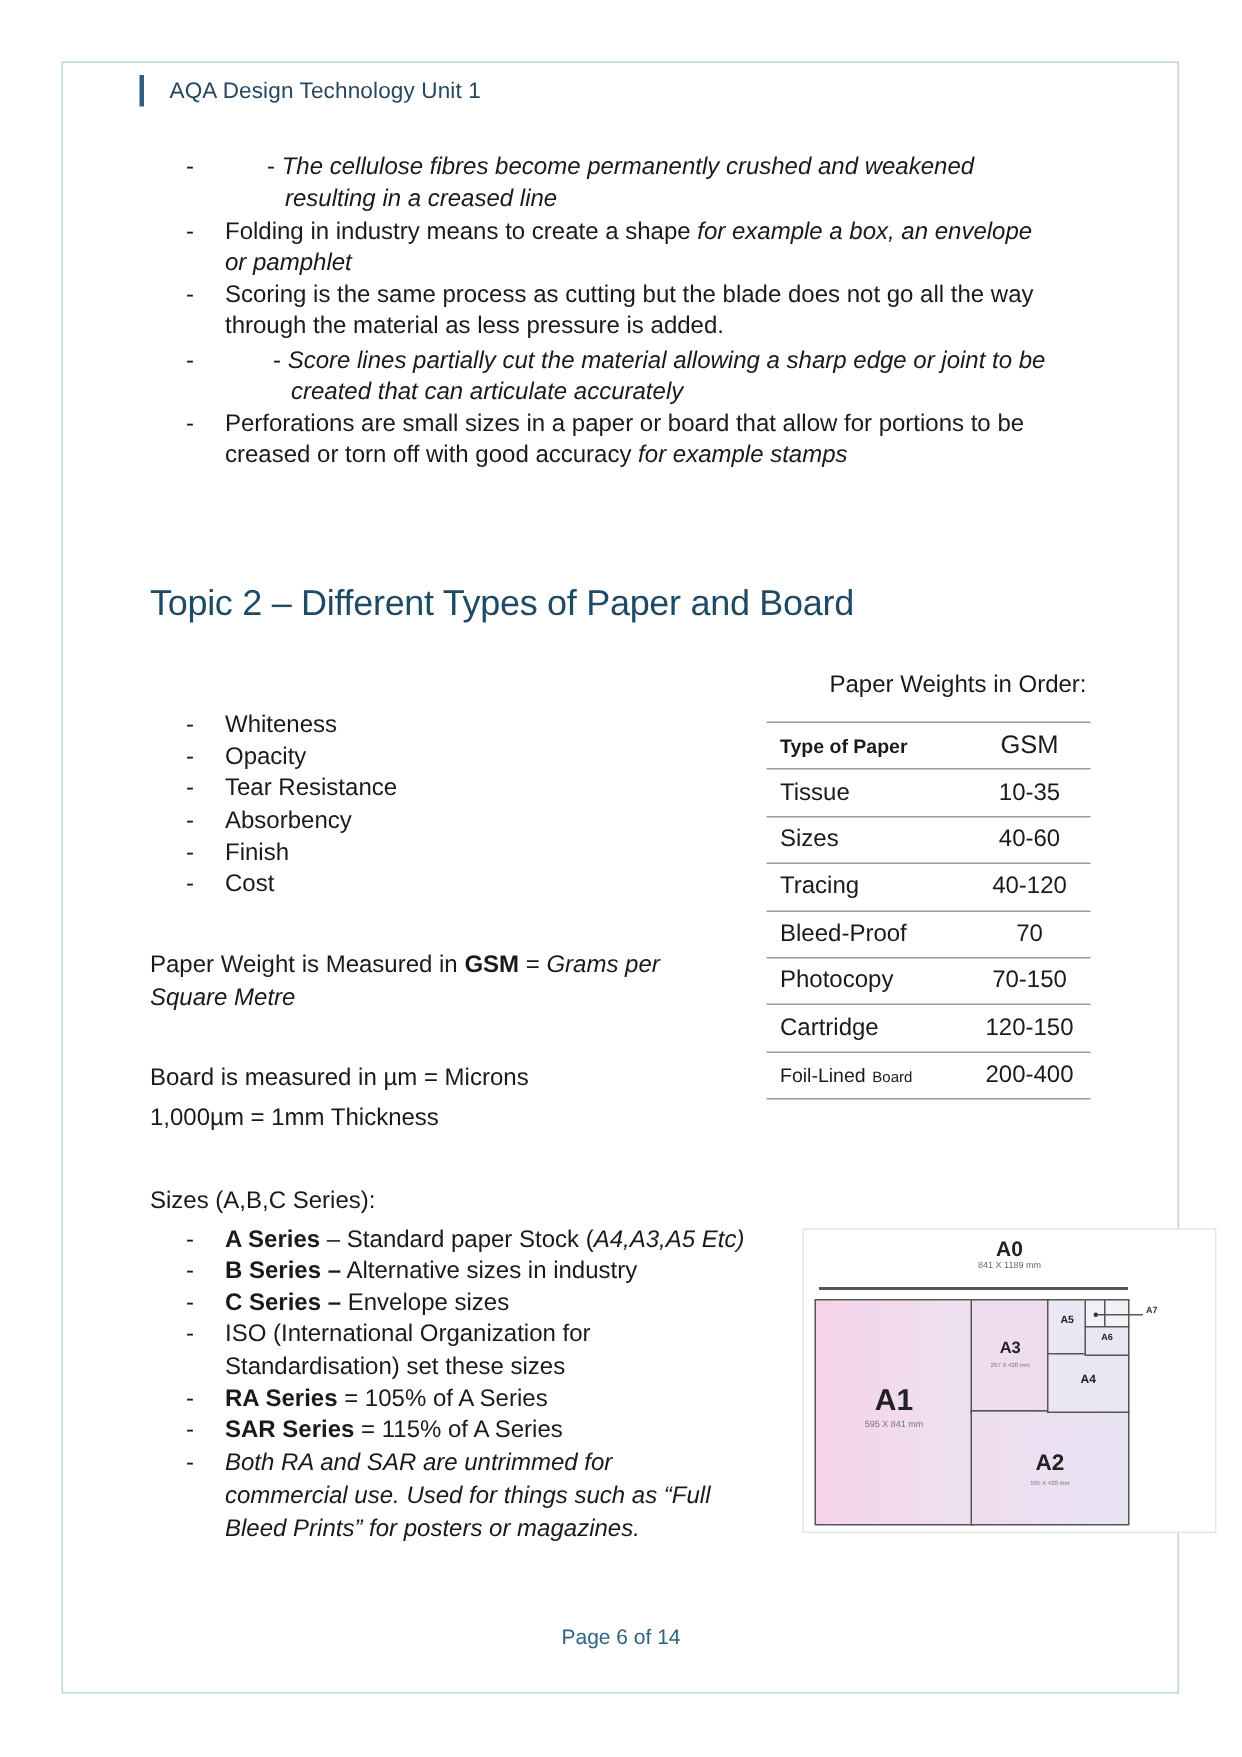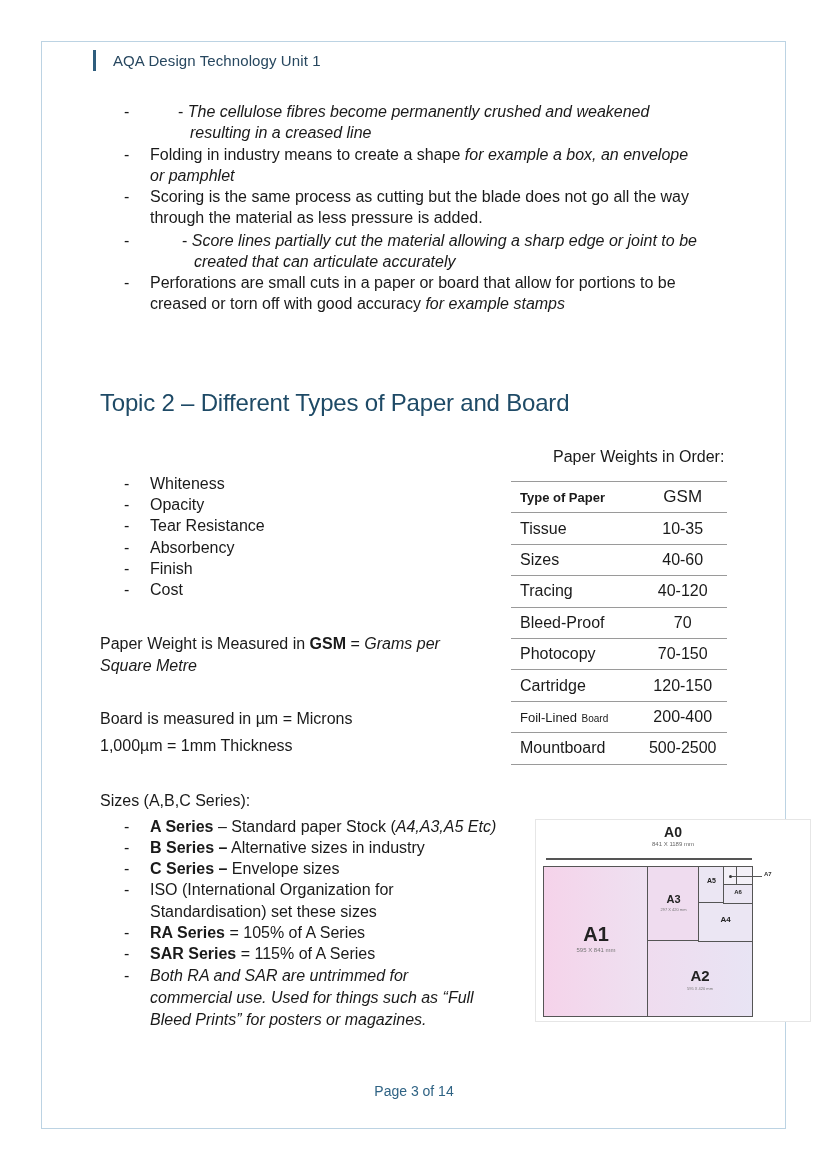--- a/index.html
+++ b/index.html
@@ -62,21 +62,21 @@
 
   <span class="dash" style="left:124px;top:186px">-</span>
   <div class="abs line" style="left:150px;top:186px">Scoring is the same process as cutting but the blade does not go all the way</div>
   <div class="abs line" style="left:150px;top:207px">through the material as less pressure is added.</div>
 
   <span class="dash" style="left:124px;top:230px">-</span>
   <div class="abs line" style="left:182px;top:230px"><span>- </span><i>Score lines partially cut the material allowing a sharp edge or joint to be</i></div>
   <div class="abs line it" style="left:194px;top:251px">created that can articulate accurately</div>
 
   <span class="dash" style="left:124px;top:272px">-</span>
-  <div class="abs line" style="left:150px;top:272px">Perforations are small cuts in a paper or board that allow for portions to be</div>
+  <div class="abs line" style="left:150px;top:272px">Perforations are small sizes in a paper or board that allow for portions to be</div>
   <div class="abs line" style="left:150px;top:293px"><span>creased or torn off with good accuracy </span><i>for example stamps</i></div>
 </div>
 
 <h2 class="topic-title" style="margin:0;font-weight:normal">Topic 2 – Different Types of Paper and Board</h2>
 
 <div>
   <span class="dash" style="left:124px;top:473px">-</span>
   <div class="abs line" style="left:150px;top:473px">Whiteness</div>
   <span class="dash" style="left:124px;top:494px">-</span>
   <div class="abs line" style="left:150px;top:494px">Opacity</div>
@@ -126,24 +126,20 @@
         <td class="gsm">70-150</td>
       </tr>
     <tr>
         <td>Cartridge</td>
         <td class="gsm">120-150</td>
       </tr>
     <tr>
         <td><span class="foil">Foil-Lined</span> <span class="small-board">Board</span></td>
         <td class="gsm">200-400</td>
       </tr>
-    <tr>
-        <td>Mountboard</td>
-        <td class="gsm">500-2500</td>
-      </tr>
   </tbody>
 </table>
 
 <div class="abs line" style="left:100px;top:790px">Sizes (A,B,C Series):</div>
 <div>
   <span class="dash" style="left:124px;top:816px">-</span>
   <div class="abs line" style="left:150px;top:816px"><b>A Series</b><span> – Standard paper Stock (</span><i>A4,A3,A5 Etc)</i></div>
 
   <span class="dash" style="left:124px;top:837px">-</span>
   <div class="abs line" style="left:150px;top:837px"><b>B Series –</b><span> Alternative sizes in industry</span></div>
@@ -193,13 +189,13 @@
   <div class="d-box" style="left:187px;top:46px;width:15px;height:20px;background:#f3f0f7"></div>
   <div class="d-box" style="left:200px;top:46px;width:17px;height:20px;background:#f3f0f7"></div>
   <div class="d-box" style="left:187px;top:64px;width:30px;height:20px;background:#ebe6f3">
     <div class="d-lab" style="top:4px;font-size:6px">A6</div>
   </div>
   <div style="position:absolute;left:193px;top:55px;width:3px;height:3px;background:#333;border-radius:50%"></div>
   <div style="position:absolute;left:196px;top:56px;width:30px;height:1px;background:#555"></div>
   <div style="position:absolute;left:228px;top:51px;font-size:6px;font-weight:bold;color:#333">A7</div>
 </div>
 
-<div class="footer">Page 3 of 14</div>
+<div class="footer">Page 6 of 14</div>
 
 </body></html>

